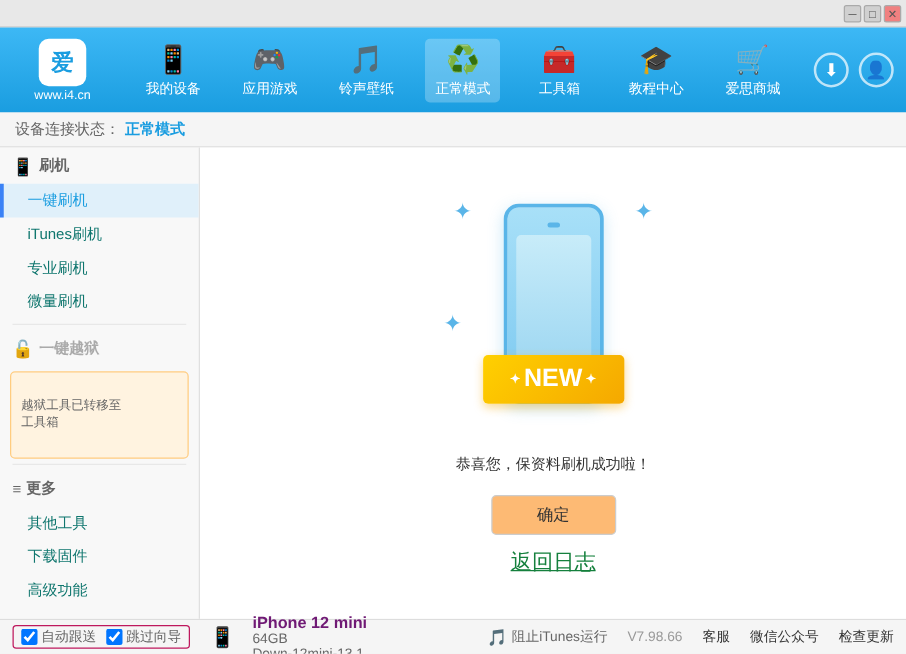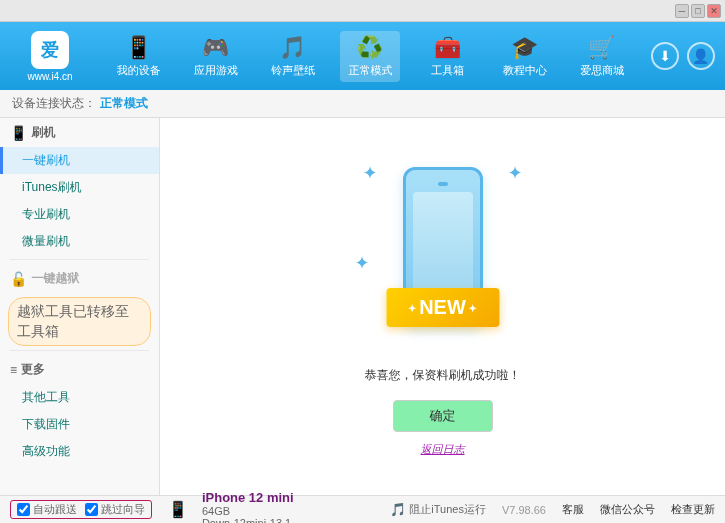--- a/index.html
+++ b/index.html
@@ -101,25 +101,25 @@
     }
     .sidebar-item.active {
       background: #e0f0fa;
       color: #1a9de0;
       border-left: 3px solid #3b82f6;
       padding-left: 19px;
     }
     .sidebar-divider { height: 1px; background: #e8e8e8; margin: 4px 10px; }
     .sidebar-note {
       margin: 4px 8px;
-      padding: 4px 8px;
+      padding: 20px 8px;
       background: #fff3e0;
       border: 1px solid #ffcc80;
-      border-radius: 16px;
-      font-size: 14px;
+      border-radius: 4px;
+      font-size: 10px;
       color: #666;
       line-height: 1.4;
     }
     .sidebar-more-header {
       display: flex; align-items: center;
       padding: 6px 10px;
       color: #666; font-size: 12px; font-weight: bold;
     }
     .sidebar-more-header .icon { margin-right: 4px; }
 
@@ -200,34 +200,33 @@
     }
 
     .success-text {
       font-size: 12px;
       color: #333;
       margin-bottom: 16px;
       font-weight: normal;
     }
     .confirm-btn {
       width: 100px; height: 32px;
-      background: #86efac;
+      background: #fdba74;
       border: 1px solid #ccc;
       border-radius: 4px;
       font-size: 13px;
       color: #333;
       cursor: pointer;
       margin-bottom: 10px;
     }
     .return-link {
-      font-size: 11px;
-      color: #a21caf;
+      font-size: 17px;
+      color: #15803d;
       cursor: pointer;
       text-decoration: underline;
-      font-style: italic;
     }
 
     
     .bottom-bar {
       height: 28px;
       background: #f5f5f5;
       border-top: 1px solid #ddd;
       display: flex;
       align-items: center;
       padding: 0 10px;

